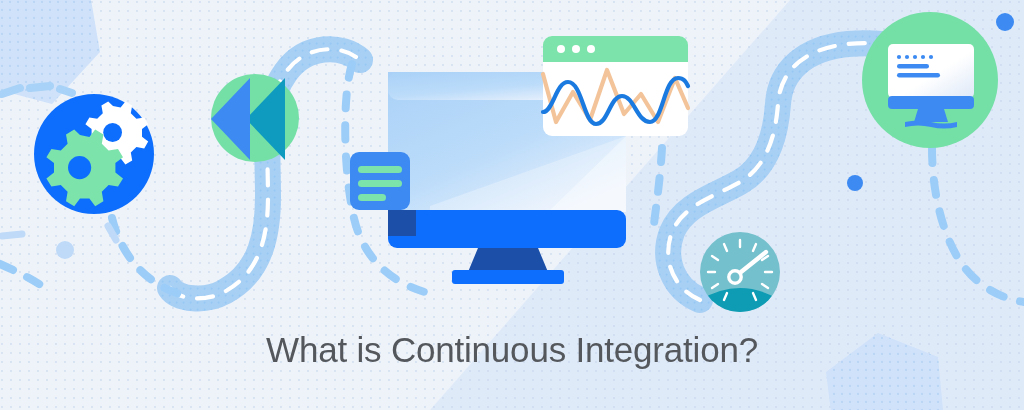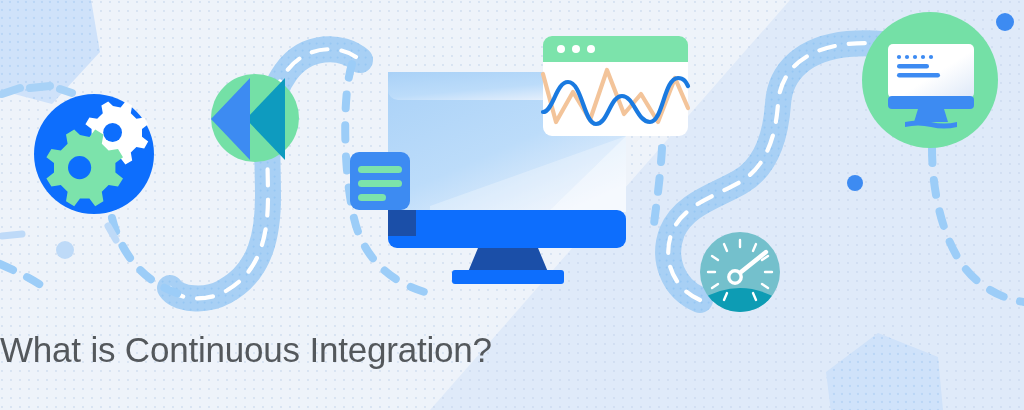--- a/index.html
+++ b/index.html
@@ -15,20 +15,21 @@
     width: 1024px;
     height: 410px;
     overflow: hidden;
     background: #eef3fa;
   }
   #scene { position: absolute; inset: 0; }
   #title {
     position: absolute;
     left: 0; right: 0;
     top: 330px;
+    text-align: center;
     font-family: "Liberation Sans", sans-serif;
     font-size: 35px;
     font-weight: 400;
     letter-spacing: -0.2px;
     color: #54585c;
     user-select: none;
   }
 </style>
 </head>
 <body>

